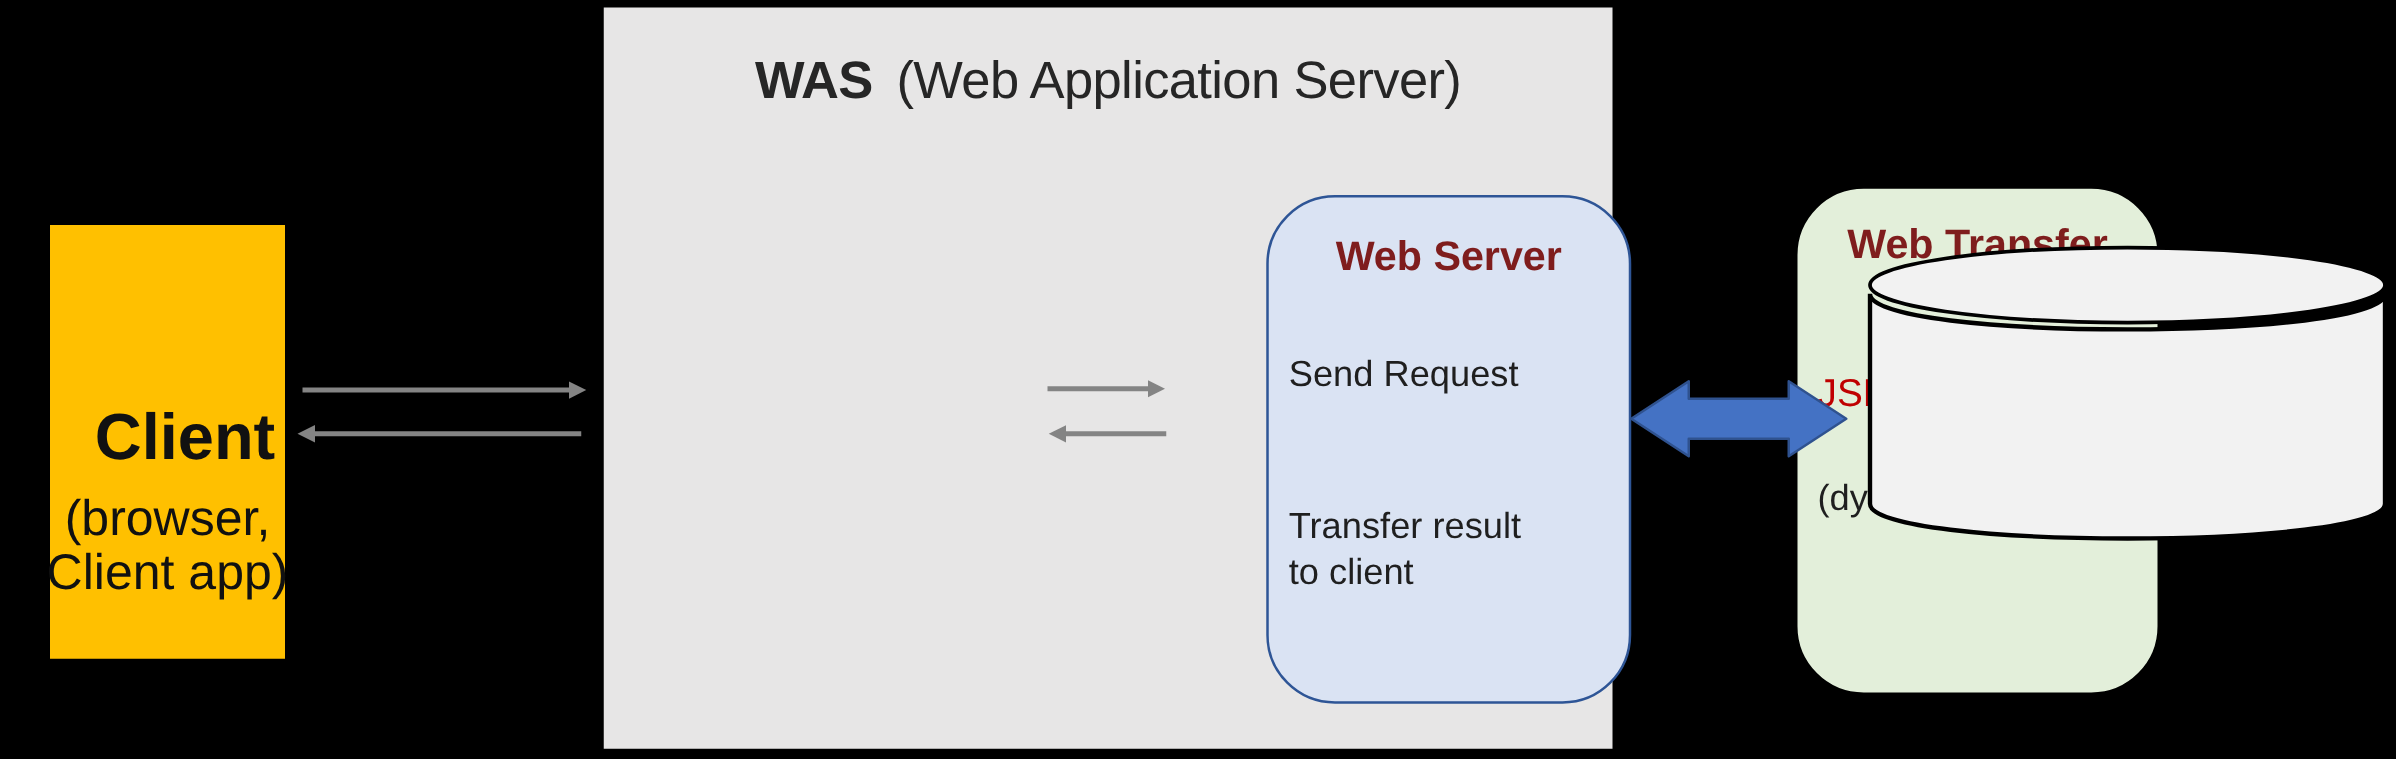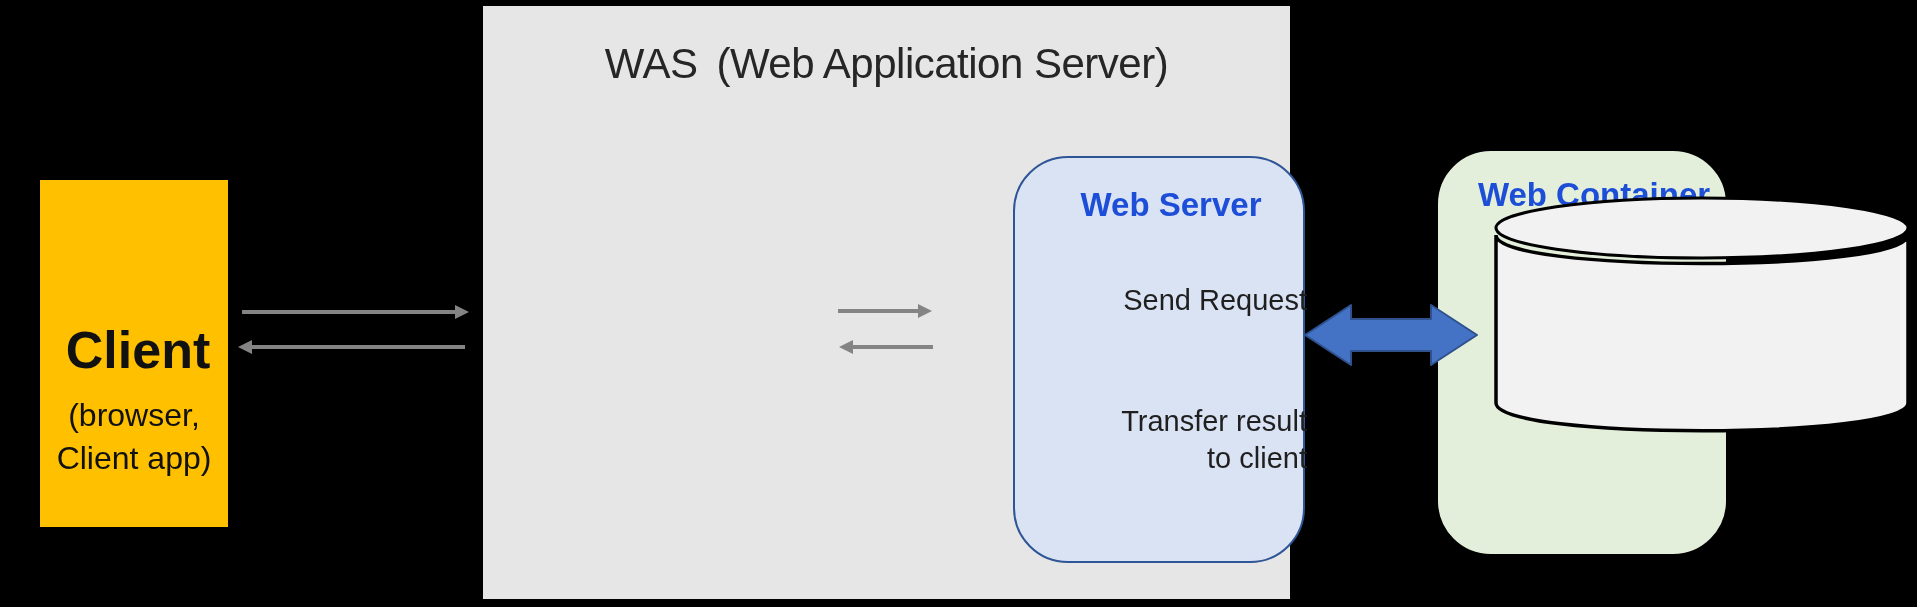--- a/index.html
+++ b/index.html
@@ -4,37 +4,37 @@
 <style>
   html,body{margin:0;padding:0;background:#000;}
   .canvas{
     position:relative;width:1917px;height:607px;background:#000;overflow:hidden;
     font-family:"Liberation Sans", sans-serif;color:#1a1a1a;
   }
   
   .was-panel{position:absolute;left:483px;top:6px;width:807px;height:593px;background:#E7E6E6;}
   .was-title{position:absolute;left:0;top:34px;width:100%;text-align:center;
     font-size:42px;color:#262626;white-space:nowrap;letter-spacing:-0.5px;}
-  .was-title .bold{font-weight:normal;}
+  .was-title .bold{font-weight:bold;}
   .was-title .rest{margin-left:19px;font-weight:400;}
   
   .client-box{position:absolute;left:40px;top:180px;width:188px;height:347px;background:#FFC000;}
-  .client-title{position:absolute;left:4px;top:138px;width:100%;text-align:center;
+  .client-title{position:absolute;left:14px;top:138px;width:100%;text-align:center;
     font-size:52px;line-height:64px;font-weight:bold;color:#111;}
   .client-sub{position:absolute;left:-20px;top:214px;width:228px;text-align:center;
-    font-size:32px;line-height:43px;color:#111;}
+    font-size:40px;line-height:43px;color:#111;}
   
   .round-box{position:absolute;width:292px;height:407px;border-radius:55px;box-sizing:border-box;}
   .web-server-box{left:530px;top:150px;background:#DAE3F3;border:2.5px solid #2E5596;}
   .web-container-box{left:953px;top:143px;background:#E3EFDA;border:2.5px solid #000;}
-  .box-title{position:absolute;left:12px;width:100%;text-align:center;
-    font-size:33px;line-height:40px;font-weight:bold;color:#1d4ed8;}
+  .box-title{position:absolute;left:0;width:100%;text-align:center;
+    font-size:33px;line-height:40px;font-weight:bold;color:#7f1d1d;}
   .ws-title{top:27px;}
   .wc-title{top:24px;}
-  .box-body{position:absolute;left:4px;width:100%;text-align:right;
+  .box-body{position:absolute;left:16px;width:100%;text-align:left;
     font-size:29px;line-height:37px;color:#1f1f1f;}
   .ws-body1{top:124px;}
   .ws-body2{top:245px;}
   .wc-jsp{top:144px;font-size:31px;line-height:40px;color:#C00000;}
   .wc-body{top:230px;}
   
   .db-label{position:absolute;left:1587px;top:311px;width:300px;text-align:center;
     font-size:48px;line-height:60px;color:#262626;font-weight:400;letter-spacing:-0.5px;}
   
   .overlay{position:absolute;left:0;top:0;width:1917px;height:607px;}
@@ -54,21 +54,21 @@
       <div class="box-body ws-body1">
         <span>Send Request</span><br>
       </div>
       <div class="box-body ws-body2">
         <span>Transfer result</span><br>
         <span>to client</span>
       </div>
     </div>
 
     <div class="round-box web-container-box">
-      <div class="box-title wc-title">Web Container</div>
+      <div class="box-title wc-title">Web Transfer</div>
       <div class="box-body wc-jsp">JSP, Servlet</div>
       <div class="box-body wc-body">
         <span>(dynamic</span><br>
       </div>
     </div>
   </div>
 
   <div class="client-box">
     <div class="client-title">Client</div>
     <div class="client-sub">

